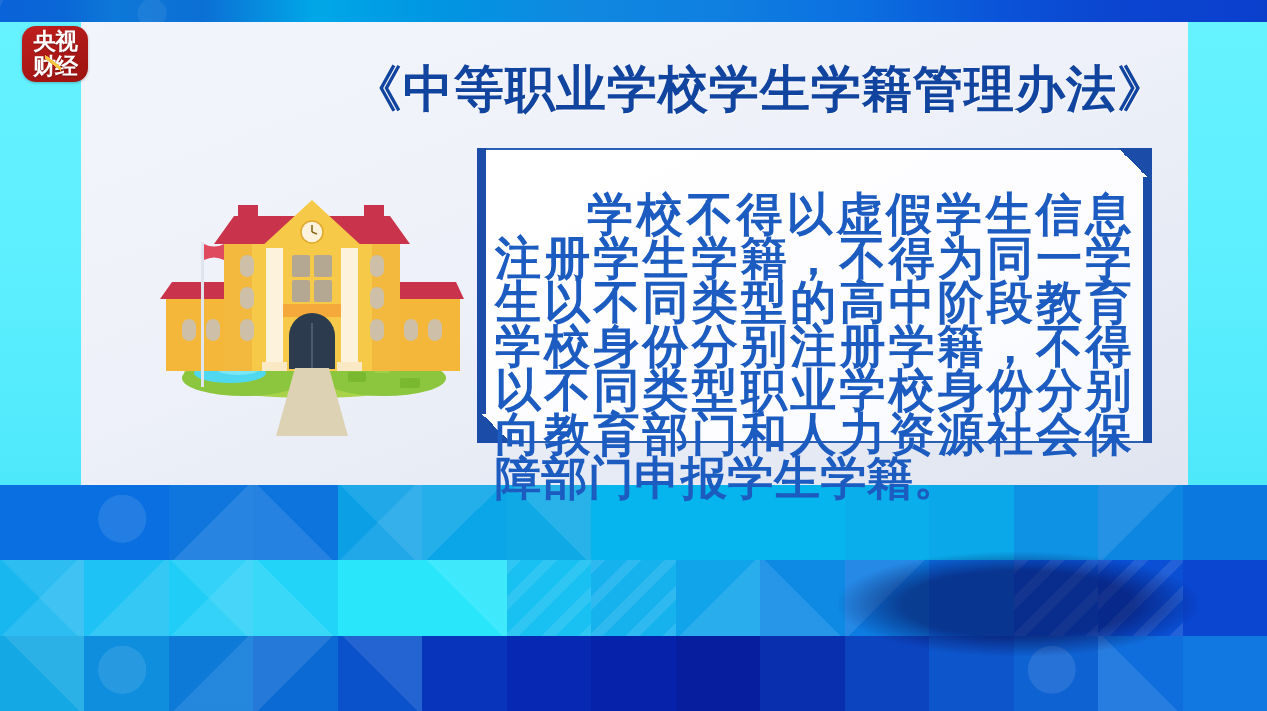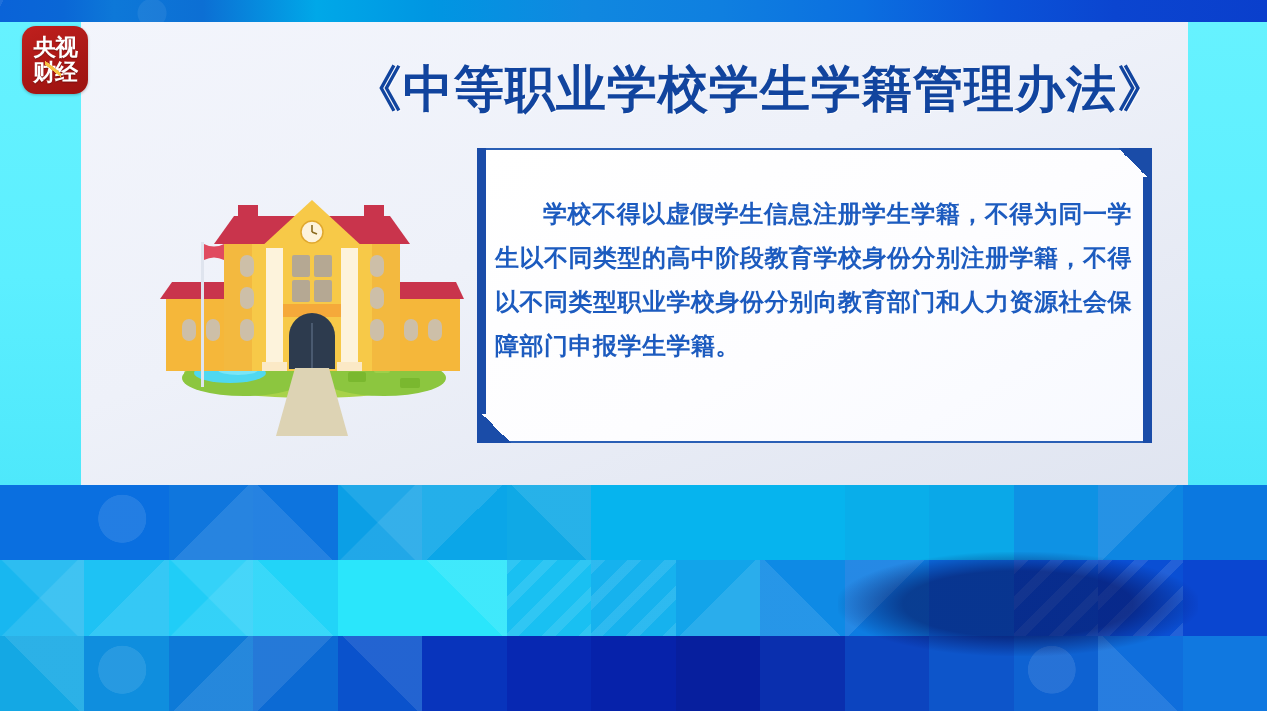--- a/index.html
+++ b/index.html
@@ -44,21 +44,21 @@
     z-index:3;
   }
   .cyan-right {
     position:absolute; left:1188px; top:22px; width:79px; height:463px;
     background:linear-gradient(180deg,#66f2ff 0%, #5cefff 55%, #4ee8fb 100%);
     z-index:3;
   }
 
   
   .cctv-logo {
-    position:absolute; left:22px; top:26px; width:66px; height:68px;
+    position:absolute; left:22px; top:26px; width:66px; height:56px;
     background:linear-gradient(155deg,#c0201e 0%, #a81715 60%, #9c1310 100%);
     border-radius:14px; z-index:7;
     box-shadow:0 1px 3px rgba(0,0,0,.25);
     display:flex; flex-direction:column;
     align-items:center; justify-content:center;
     overflow:hidden;
   }
   .cctv-logo .ln {
     color:#fff; font-weight:bold; font-size:23px; line-height:25px;
     letter-spacing:-1px;
@@ -111,21 +111,21 @@
     background:linear-gradient(225deg,#1a4ca8 0 50%, transparent 50%);
   }
   .panel .notch-bl {
     position:absolute; left:0; bottom:0; width:34px; height:34px; z-index:2;
     background:linear-gradient(45deg,#1a4ca8 0 50%, transparent 50%);
   }
   .panel .body {
     position:absolute; left:18px; right:20px; top:44px;
     z-index:3;
     color:#1c5bbf;
-    font-size:24px; line-height:44px;
+    font-size:46px; line-height:44px;
     font-weight:bold;
     letter-spacing:0.5px;
     text-indent:2em;
     text-align:justify;
     font-family:"DejaVu Sans","Liberation Sans",sans-serif;
   }
 
   
   .mosaic {
     position:absolute; left:0; top:485px; width:1267px; height:226px;

